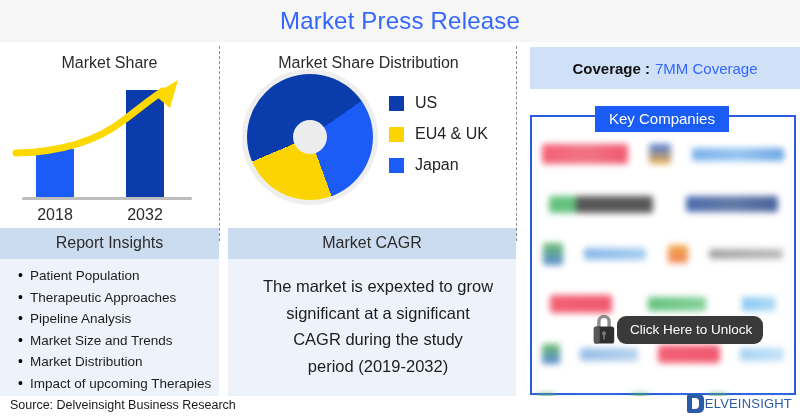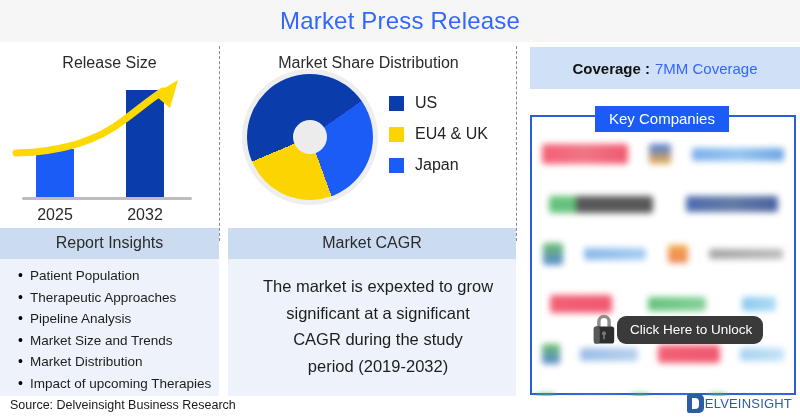--- a/index.html
+++ b/index.html
@@ -145,30 +145,30 @@
   <div class="titlebar">
     <div class="title">Market Press Release</div>
   </div>
 
   <div class="body">
 
     <div class="vdiv one"></div>
     <div class="vdiv two"></div>
 
     <div class="panel-marketsize">
-      <div class="sec-title">Release Size</div>
+      <div class="sec-title">Market Share</div>
       <div class="barchart">
         <div class="baseline"></div>
         <div class="bar b2019"></div>
         <div class="bar b2032"></div>
         <svg class="arrow-svg" width="219" height="150" viewBox="0 0 219 150">
           <path d="M16 77 C 60 76, 96 66, 124 44 C 140 32, 152 22, 163 15" stroke="#fdd900" stroke-width="7" fill="none" stroke-linecap="round"></path>
           <path d="M178 4 L170 32 L157 21 L143 25 Z" fill="#fdd900"></path>
         </svg>
-        <div class="bar-label l2019">2025</div>
+        <div class="bar-label l2019">2018</div>
         <div class="bar-label l2032">2032</div>
       </div>
     </div>
 
     <div class="panel-share">
       <div class="sec-title">Market Share Distribution</div>
       <div class="donut-wrap">
         <div class="donut">
           <div class="donut-hole"></div>
         </div>

